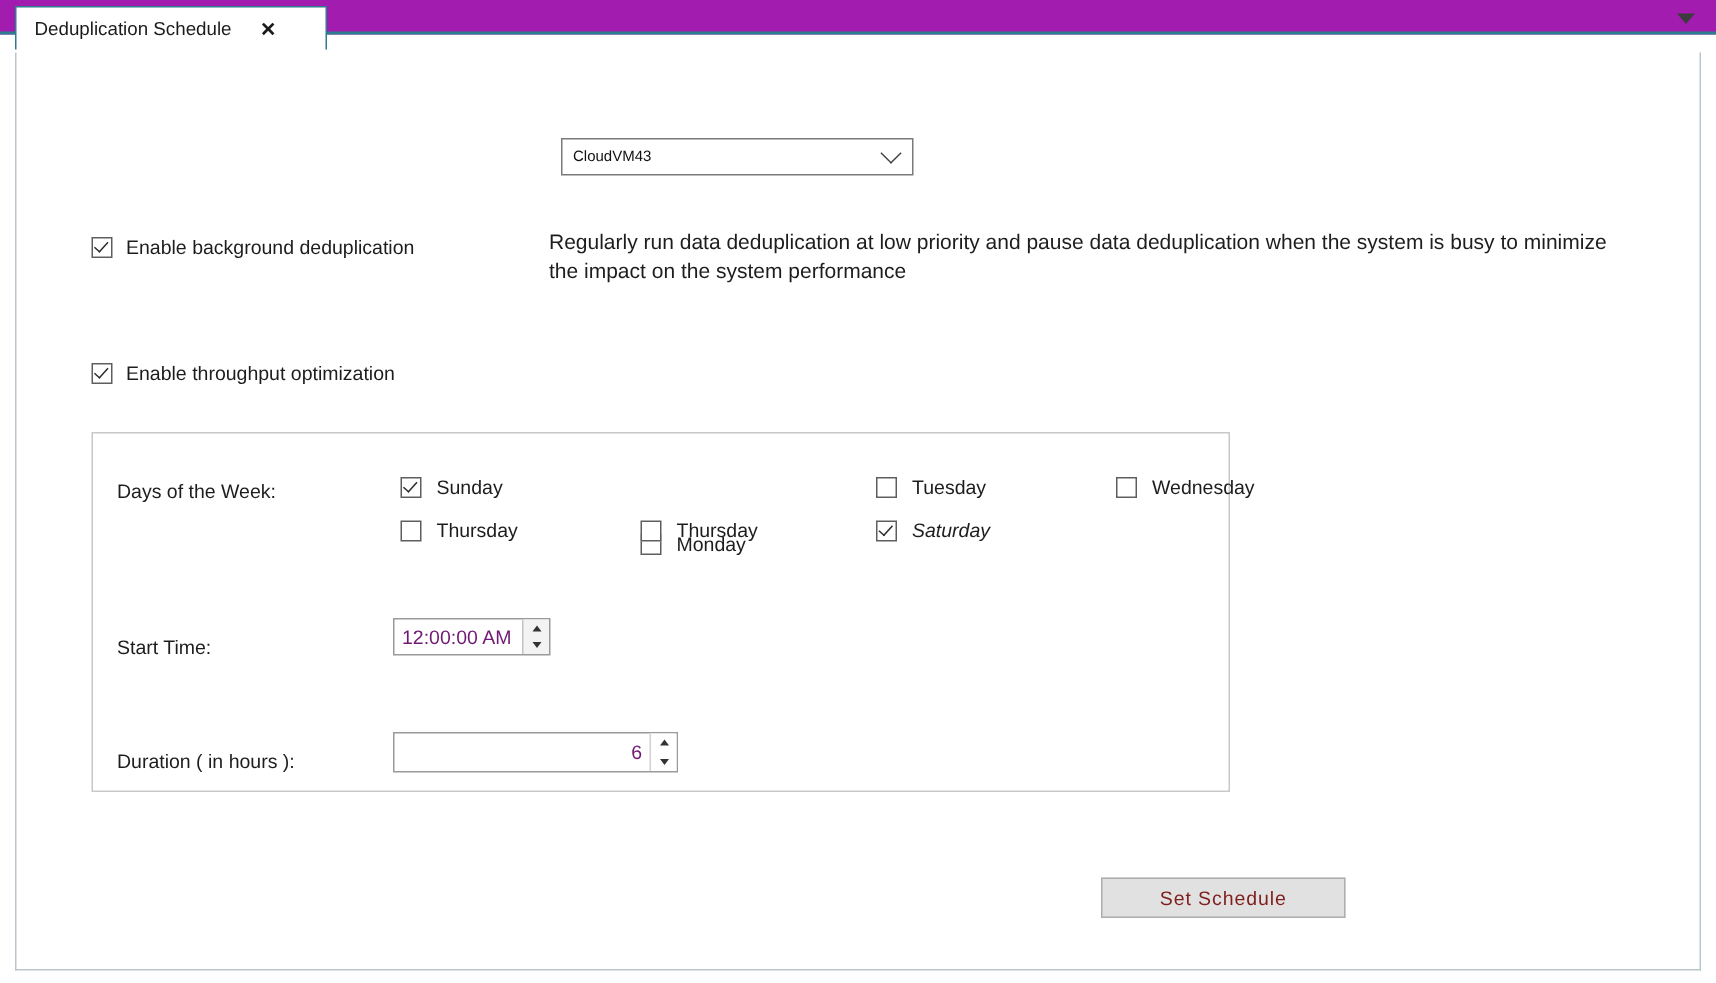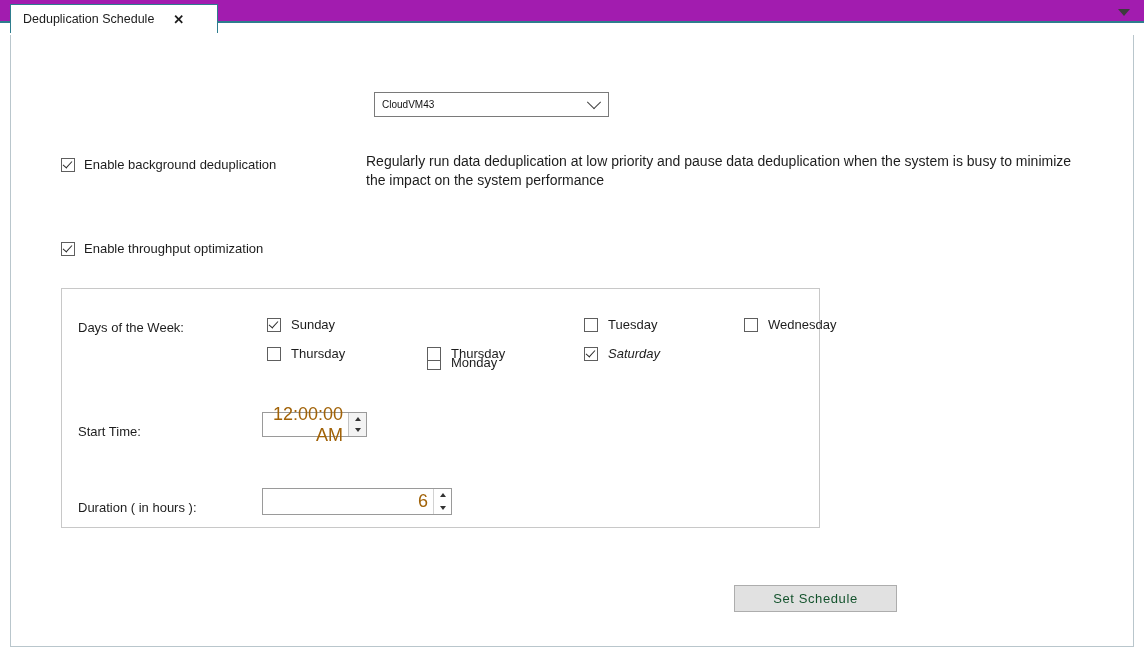--- a/index.html
+++ b/index.html
@@ -209,24 +209,23 @@
     border: 1px solid #9a9a9a;
     background: #ffffff;
     box-sizing: border-box;
     display: flex;
     align-items: stretch;
   }
   .spin-value {
     flex: 1;
     display: flex;
     align-items: center;
-    font-size: 18px;
-    color: #a16207;
+    font-size: 13px;
+    color: #701a75;
     padding: 0 5px;
-    text-align: right;
   }
   .spin-value.right { justify-content: flex-end; }
   .spin-buttons {
     width: 17px;
     border-left: 1px solid #c3c3c3;
     display: flex;
     flex-direction: column;
     background: #f3f3f3;
   }
   .spin-btn {
@@ -256,21 +255,21 @@
   .btn {
     position: absolute;
     left: 723px;
     top: 550px;
     width: 163px;
     height: 27px;
     background: #e1e1e1;
     border: 1px solid #adadad;
     box-sizing: border-box;
     font-size: 13px;
-    color: #14532d;
+    color: #7f1d1d;
     display: flex;
     align-items: center;
     justify-content: center;
     letter-spacing: 0.6px;
     cursor: pointer;
   }
 </style>
 </head>
 <body>
 

